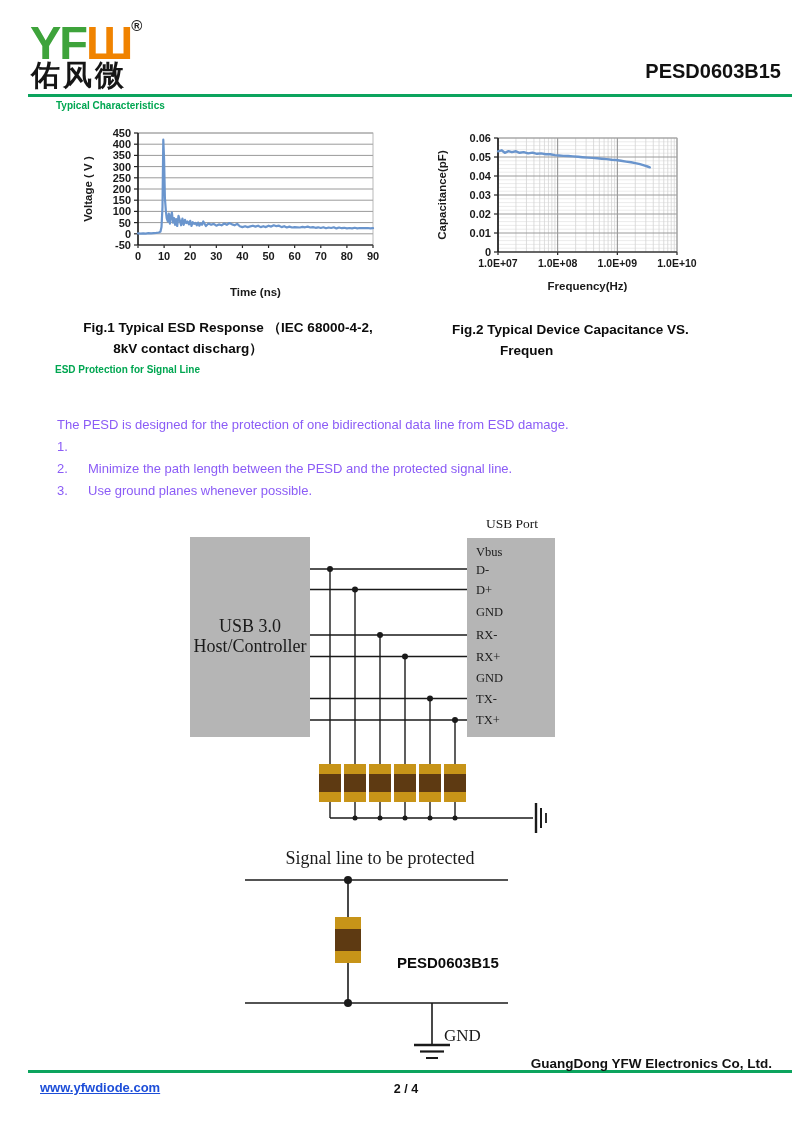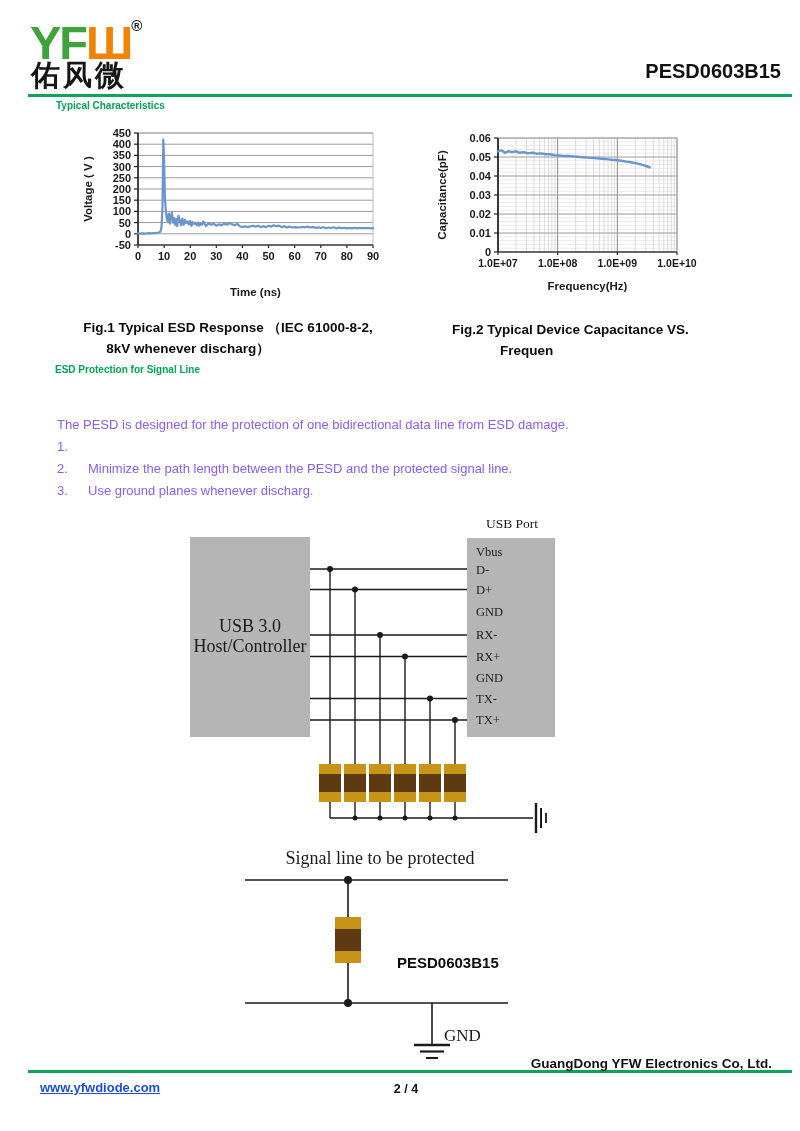--- a/index.html
+++ b/index.html
@@ -194,42 +194,42 @@
       <text x="247" y="147" text-anchor="middle" font-size="10.5" class="tick">1.0E+10</text>
       <rect x="68" y="18" width="179" height="114" fill="none" stroke="#a8a8a8" stroke-width="0.8"></rect>
       <line x1="68" y1="18" x2="68" y2="132" stroke="#111" stroke-width="1.5"></line>
       <line x1="68" y1="132" x2="247" y2="132" stroke="#111" stroke-width="1"></line>
       <polyline points="68.0,31.3 71.6,30.3 74.8,32.8 78.5,31.1 81.8,32.1 86.0,31.3 89.6,32.8 93.7,32.1 98.1,33.4 102.6,32.6 107.0,33.8 111.2,33.4 115.7,34.3 120.2,34.2 124.9,35.1 128.9,35.5 133.4,35.9 138.2,36.0 142.9,36.4 148.1,36.8 152.4,37.2 157.8,37.6 162.3,37.9 167.2,38.3 171.8,38.7 176.6,39.1 181.6,39.7 186.0,40.0 191.0,40.8 196.1,41.6 201.1,42.3 205.3,43.1 210.0,44.2 214.0,45.4 217.5,46.5 219.8,47.3" fill="none" stroke="#6a95cd" stroke-width="2.4" stroke-linejoin="round" stroke-linecap="round"></polyline>
       <text x="16" y="75" text-anchor="middle" font-size="11.5" class="axis-title" transform="rotate(-90 16 75)">Capacitance(pF)</text>
       <text x="157.5" y="170" text-anchor="middle" font-size="11.5" class="axis-title">Frequency(Hz)</text>
     </svg>
 
   <div class="abs fig-caption" id="fig1-caption">
-    <div>Fig.1 Typical ESD Response （IEC 61000-8-2,</div>
-    <div class="l2">8kV whenever discharg）</div>
+    <div>Fig.1 Typical ESD Response （IEC 68000-4-2,</div>
+    <div class="l2">8kV contact discharg）</div>
   </div>
   <div class="abs fig-caption" id="fig2-caption">
     <div>Fig.2 Typical Device Capacitance VS.</div>
     <div class="l2">Frequen</div>
   </div>
 
   <div class="abs section-heading" style="left:55px;top:364px;">ESD Protection for Signal Line</div>
 
   <div class="abs" id="body-text">
     <div>The PESD is designed for the protection of one bidirectional data line from ESD damage.</div>
     <div class="list-row">
       <span class="list-num">1.</span>
     </div>
     <div class="list-row">
       <span class="list-num">2.</span>
       <span>Minimize the path length between the PESD and the protected signal line.</span>
     </div>
     <div class="list-row">
       <span class="list-num">3.</span>
-      <span>Use ground planes whenever discharg.</span>
+      <span>Use ground planes whenever possible.</span>
     </div>
   </div>
 
   <svg class="abs" style="left:0;top:500px;" width="800" height="572" viewBox="0 0 800 572">
 
     <text class="serif" x="512" y="28" text-anchor="middle" font-size="13.5">USB Port</text>
 
     <rect x="190" y="37" width="120" height="200" fill="#b5b5b5"></rect>
     <text class="serif" x="250" y="132" text-anchor="middle" font-size="18">USB 3.0</text>
     <text class="serif" x="250" y="152" text-anchor="middle" font-size="18">Host/Controller</text>

